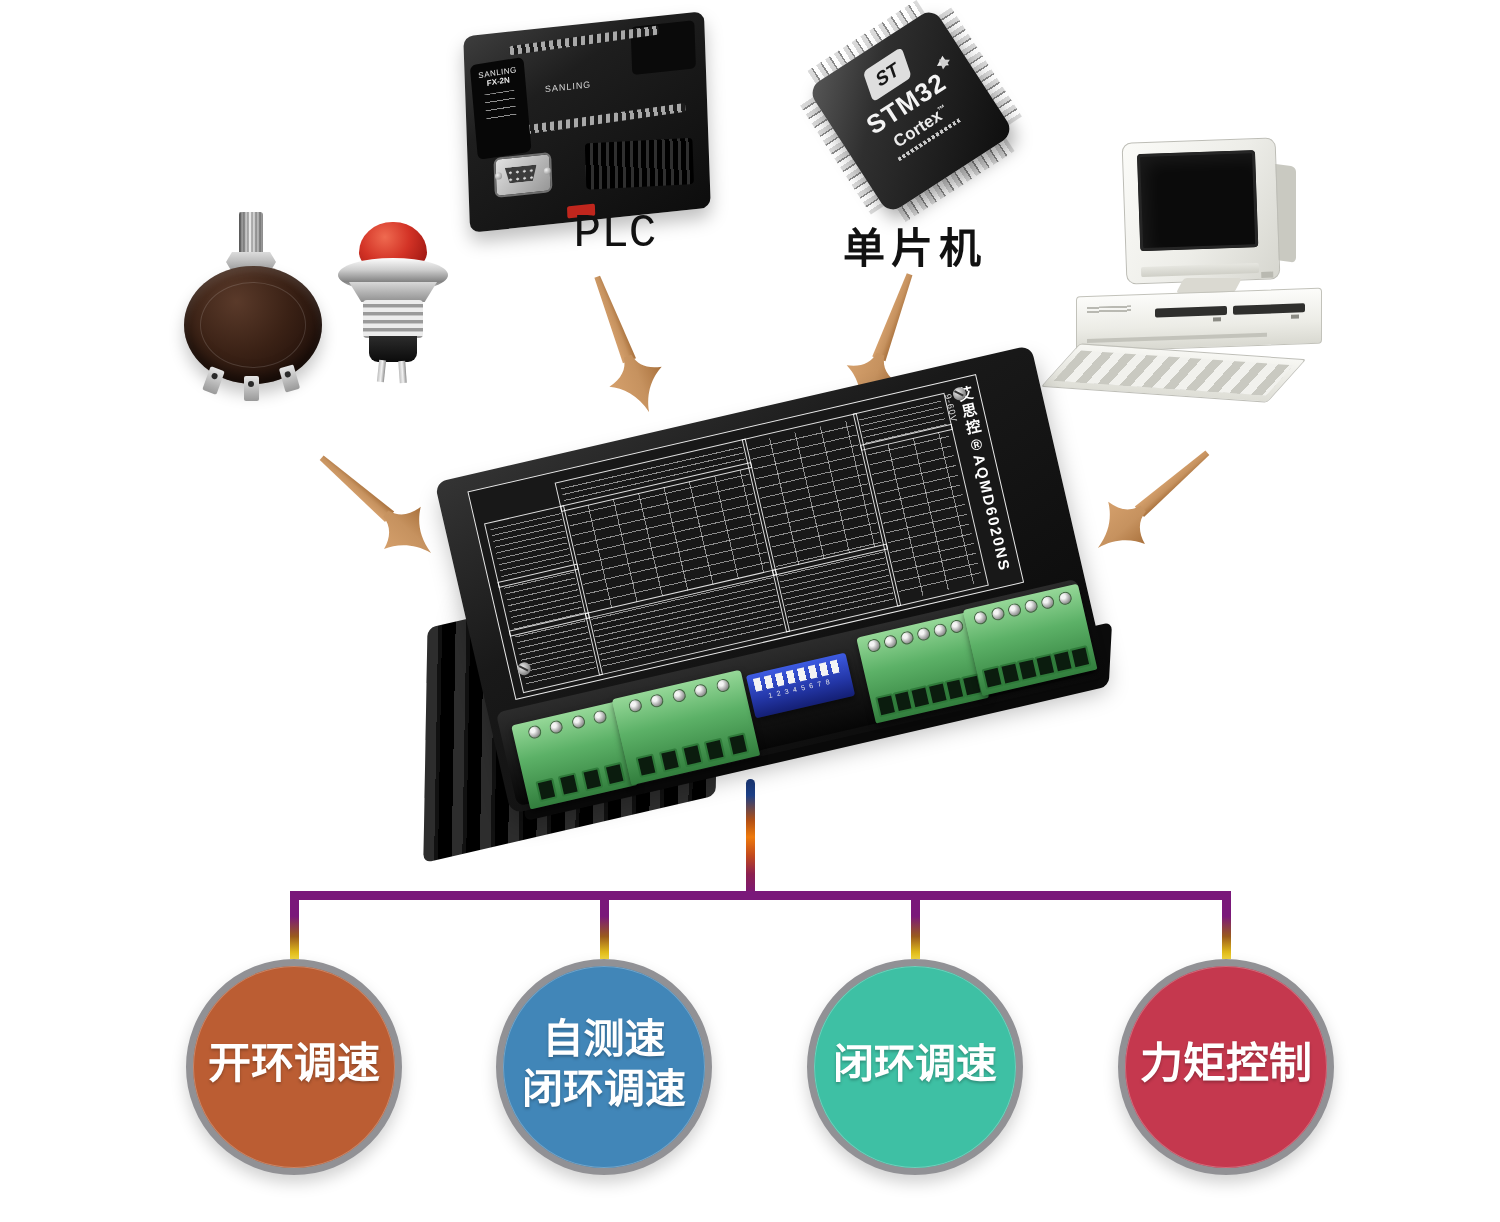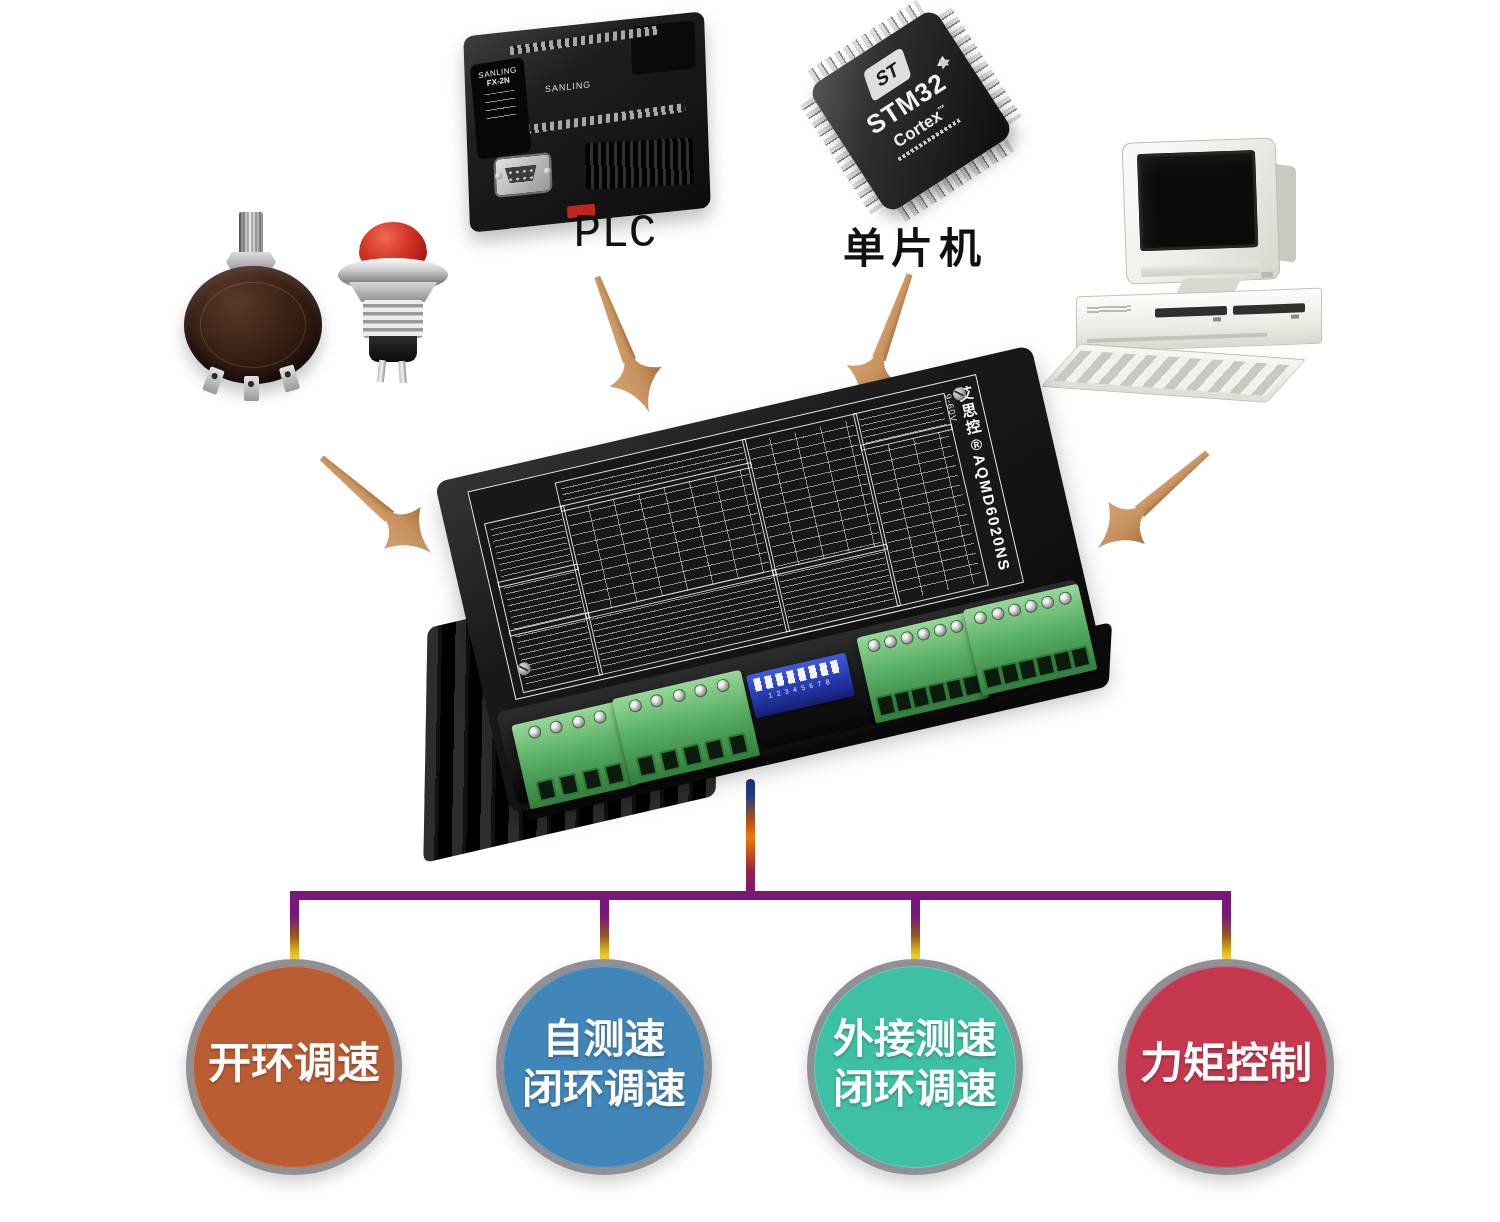--- a/index.html
+++ b/index.html
@@ -436,21 +436,20 @@
     </div>
   </div>
   <div class="feature f2" style="background: rgb(65, 134, 184);">
     <div class="ftext">
       <span>自测速</span>
         <span>闭环调速</span>
     </div>
   </div>
   <div class="feature f3" style="background: rgb(62, 192, 164);">
     <div class="ftext">
-      <span>外接测速</span>
         <span>闭环调速</span>
     </div>
   </div>
   <div class="feature f4" style="background: rgb(197, 56, 78);">
     <div class="ftext">
       <span>力矩控制</span>
         <span></span>
     </div>
   </div>
 

